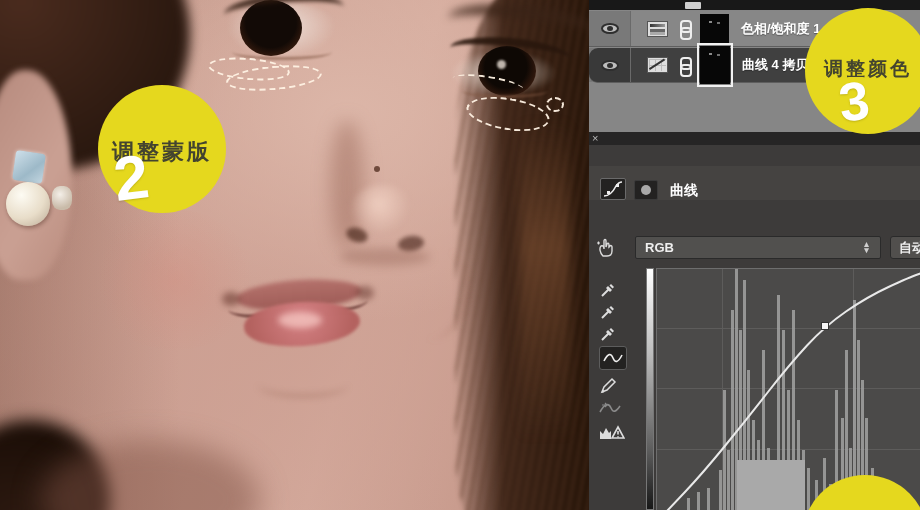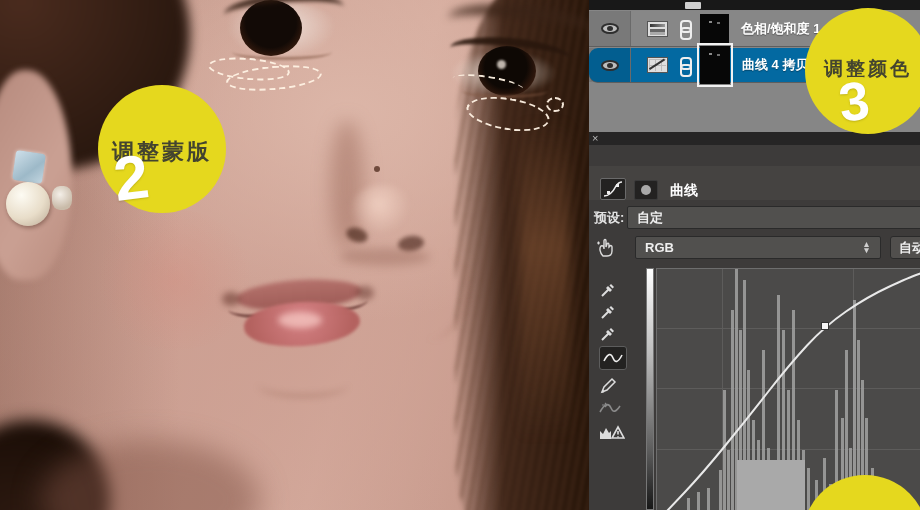--- a/index.html
+++ b/index.html
@@ -115,21 +115,21 @@
 
   
   .rightcol { position:absolute; left:589px; top:0; width:331px; height:510px; background:#3c3c3c; }
 
   
   .layers { position:absolute; left:0; top:0; width:331px; height:132px; background:#868686; overflow:visible; }
   .partial-row { position:absolute; left:0; top:0; width:331px; height:10px; background:#181818; }
   .partial-row .spk { position:absolute; left:96px; top:2px; width:16px; height:7px; background:#cfcfcf; border-radius:1px; }
   .lrow { position:absolute; left:0; width:331px; display:flex; align-items:center; }
   .lrow1 { top:11px; height:36px; background:#878787; border-bottom:1px solid #5e5e5e; }
-  .lrow2 { top:48px; height:35px; background:#0369a1; border-bottom:1px solid #5e5e5e;border-radius:9px; }
+  .lrow2 { top:48px; height:35px; background:#404040; border-bottom:1px solid #5e5e5e;border-radius:9px; }
   .lrow3 { top:93px; height:38px; background:#848484; border-bottom:1px solid #4a4a4a; }
   .eyecol { width:42px; align-self:stretch; background:rgba(0,0,0,.10); border-right:1px solid #6a6a6a;
     display:flex; align-items:center; justify-content:center; }
   .eye-ico { width:18px; height:11px; border:2px solid #2e2e2e; border-radius:50%; position:relative; background:#bdbdbd; }
   .eye-ico::after { content:""; position:absolute; left:4px; top:1px; width:6px; height:5px; border-radius:50%; background:#2e2e2e; }
   .thumb { width:21px; height:16px; margin-left:16px; background:#dedede; border:1px solid #555;
     position:relative; flex:none; }
   .thumb-huesat::before { content:""; position:absolute; left:2px; top:2px; right:2px; height:3px;
     background:linear-gradient(90deg,#333,#999); }
   .thumb-huesat::after { content:""; position:absolute; left:2px; top:7px; right:2px; height:6px;
@@ -298,24 +298,20 @@
               <rect x="4" y="10" width="3" height="3" fill="#eee"></rect>
               <rect x="13" y="3" width="3" height="3" fill="#eee"></rect>
             </svg>
         </span>
         <span class="hdr-mask-btn">
             <span class="circ"></span>
           </span>
         <span class="hdr-title">曲线</span>
       </div>
 
-      <div class="row-preset">
-        <span class="lab">预设:</span>
-        <span class="dd dd-preset"><span>自定</span></span>
-      </div>
 
       <div class="row-channel">
         <span class="tool" style="position:absolute; left:6px; top:2px;">
           <svg width="22" height="20" viewBox="0 0 22 20">
               <path d="M8 18 C5 15 4 10 6 8 C8 7 9 9 9 11 L9 3 C9 1 11 1 11 3 L11 9 L12 6 C12.5 4.5 14 5 14 7 L14 9 L15 8 C15.5 7 17 7.5 17 9 L17 13 C17 16 15 18 12 18 Z" fill="none" stroke="#ddd" stroke-width="1.4"></path>
               <path d="M2 5 L5 5 M3.5 3.5 L3.5 6.5" stroke="#ddd" stroke-width="1.2"></path>
             </svg>
         </span>
         <span class="dd dd-channel">
           <span>RGB</span>

